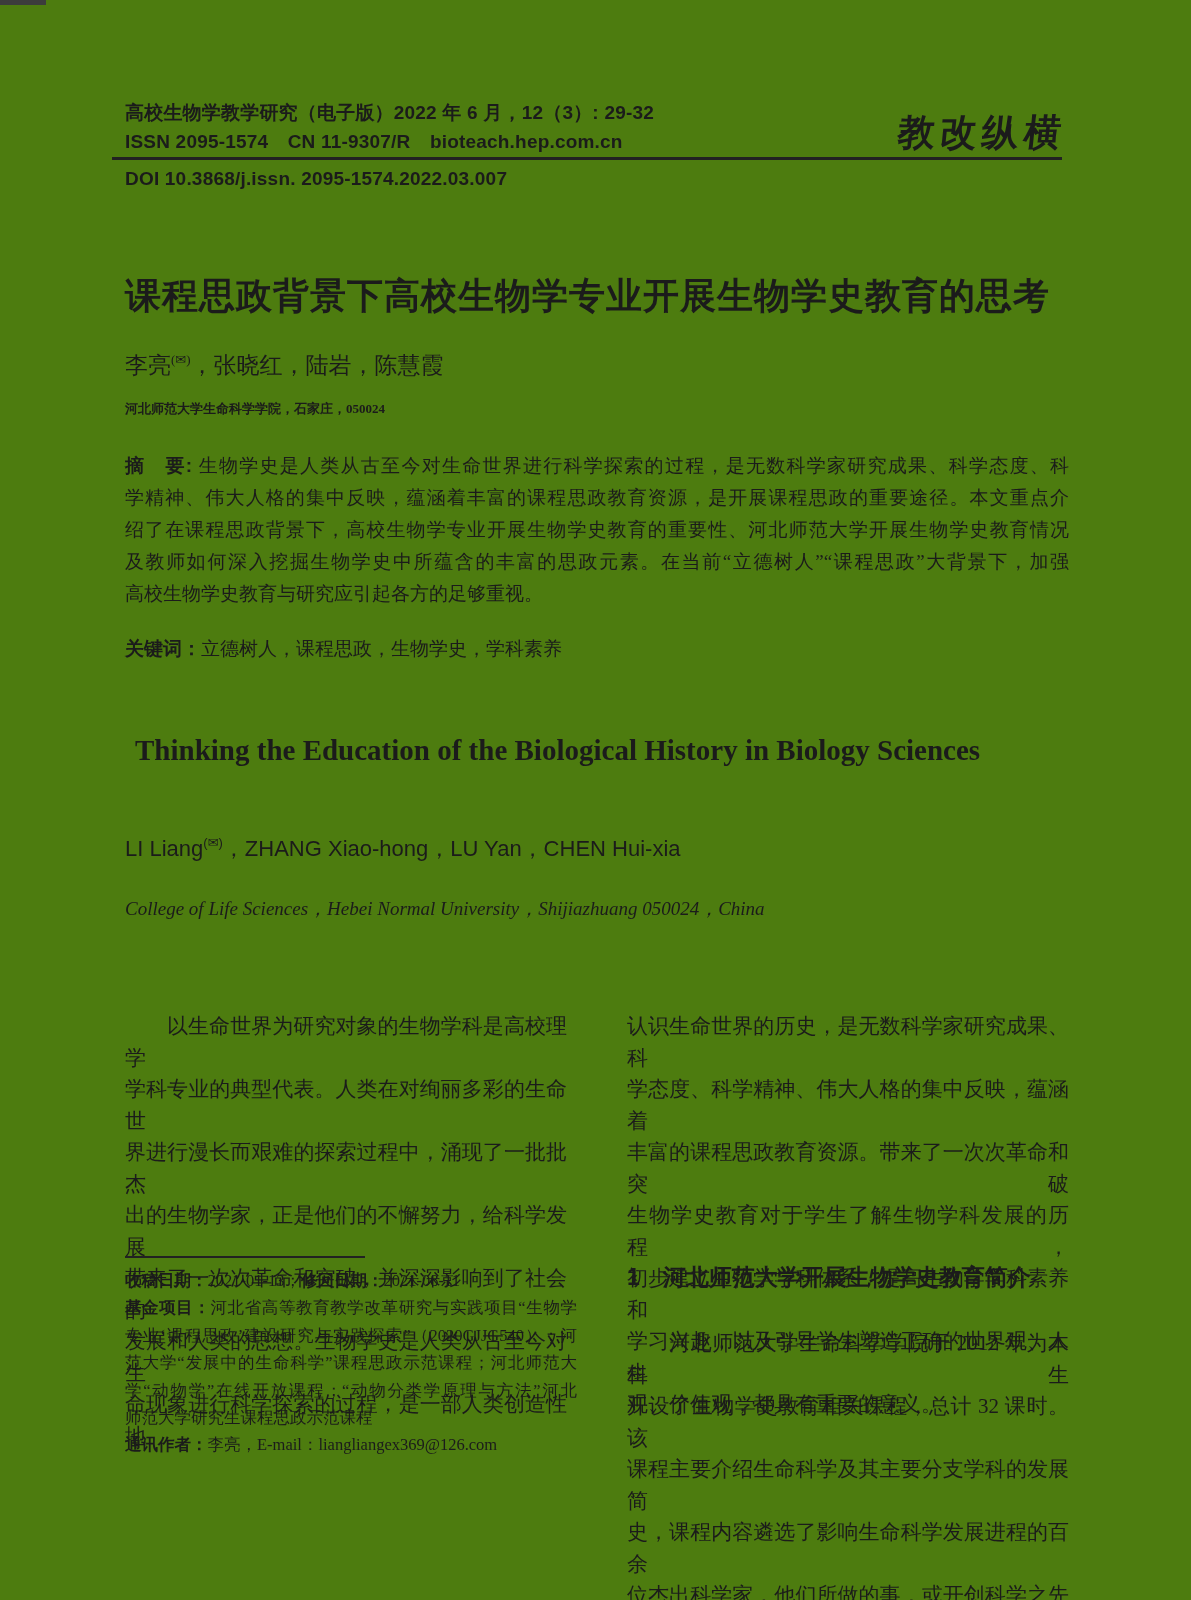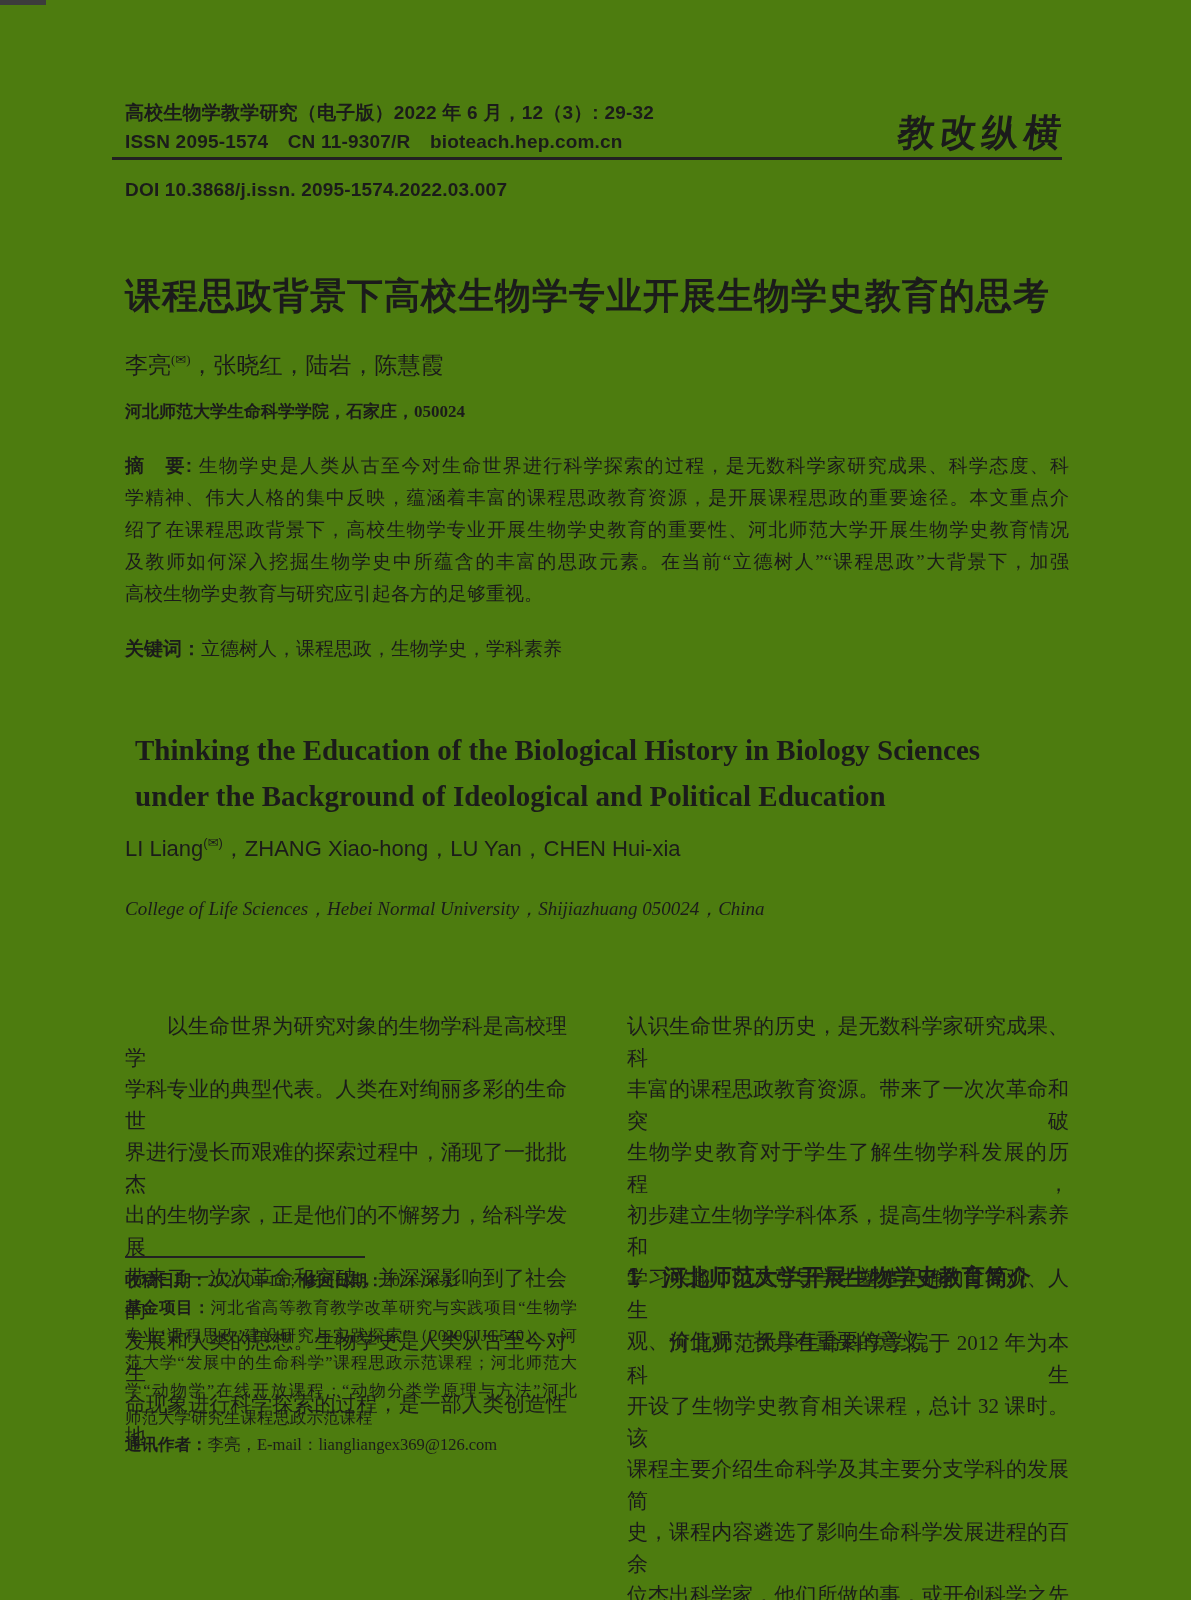--- a/index.html
+++ b/index.html
@@ -12,21 +12,21 @@
   
   .hdr{font-weight:bold;font-size:19px;letter-spacing:0.2px;white-space:nowrap;}
   .hdr-rule{background:#222;height:3px;}
   .calli{
     font-family:"Liberation Serif",serif;font-weight:bold;font-size:37px;
     letter-spacing:5px;transform:skewX(-6deg);white-space:nowrap;
   }
   
   .zh-title{font-weight:bold;font-size:36px;letter-spacing:1px;white-space:nowrap;}
   .zh-authors{font-family:"Liberation Serif",serif;font-size:23px;white-space:nowrap;}
-  .zh-affil{font-family:"Liberation Serif",serif;font-weight:600;font-size:17px;white-space:nowrap;}
+  .zh-affil{font-family:"Liberation Serif",serif;font-weight:600;font-size:13px;white-space:nowrap;}
   sup.mark{font-size:13px;vertical-align:9px;letter-spacing:0;}
   
   .abstract{width:944px;font-family:"Liberation Serif",serif;font-size:19px;line-height:32px;}
   .abstract .lbl,.kw .lbl{font-family:"Liberation Sans",sans-serif;font-weight:bold;}
   .jline{text-align:justify;text-align-last:justify;}
   .kw{font-family:"Liberation Serif",serif;font-size:19px;white-space:nowrap;}
   
   .en-title{font-family:"Liberation Serif",serif;font-weight:bold;font-size:29px;white-space:nowrap;margin-left:10px;}
   .en-authors{font-family:Liberation Sans, sans-serif;font-size:22px;white-space:nowrap;text-align:center;}
   .en-affil{font-family:"Liberation Serif",serif;font-style:italic;font-size:19px;white-space:nowrap;}
@@ -46,21 +46,21 @@
 <body>
 
 <div class="page">
 
   <div class="abs corner-mark" style="left:0;top:0;width:46px;height:5px;"></div>
 
   <div class="abs hdr" style="left:125px;top:100px;">高校生物学教学研究（电子版）2022 年 6 月，12（3）: 29-32</div>
   <div class="abs hdr" style="left:125px;top:131px;">ISSN 2095-1574  CN 11-9307/R  bioteach.hep.com.cn</div>
   <div class="abs calli" style="left:898px;top:108px;">教改纵横</div>
   <div class="abs hdr-rule" style="left:112px;top:157px;width:950px;"></div>
-  <div class="abs hdr" style="left:125px;top:168px;margin-top:11px;">DOI 10.3868/j.issn. 2095-1574.2022.03.007</div>
+  <div class="abs hdr" style="left:125px;top:168px;">DOI 10.3868/j.issn. 2095-1574.2022.03.007</div>
 
   <div class="abs zh-title" style="left:125px;top:272px;">课程思政背景下高校生物学专业开展生物学史教育的思考</div>
 
   <div class="abs zh-authors" style="left:125px;top:350px;">
     <span>李亮</span><sup class="mark">(✉)</sup><span>，张晓红，陆岩，陈慧霞</span>
   </div>
 
   <div class="abs zh-affil" style="left:125px;top:400px;">河北师范大学生命科学学院，石家庄，050024</div>
 
   <div class="abs abstract" style="left:125px;top:450px;">
@@ -69,40 +69,40 @@
     <div class="jline">绍了在课程思政背景下，高校生物学专业开展生物学史教育的重要性、河北师范大学开展生物学史教育情况</div>
     <div class="jline">及教师如何深入挖掘生物学史中所蕴含的丰富的思政元素。在当前“立德树人”“课程思政”大背景下，加强</div>
     <div>高校生物学史教育与研究应引起各方的足够重视。</div>
   </div>
 
   <div class="abs kw" style="left:125px;top:636px;">
     <span class="lbl">关键词：</span><span>立德树人，课程思政，生物学史，学科素养</span>
   </div>
 
   <div class="abs en-title" style="left:125px;top:734px;">Thinking the Education of the Biological History in Biology Sciences</div>
-  <div class="abs en-title" style="left:125px;top:780px;">under the Background of Ideological and Political Education</div>
 
   <div class="abs en-authors" style="left:125px;top:834px;">
     <span>LI Liang</span><sup class="mark">(✉)</sup><span>，ZHANG Xiao-hong，LU Yan，CHEN Hui-xia</span>
   </div>
 
   <div class="abs en-affil" style="left:125px;top:896px;">College of Life Sciences，Hebei Normal University，Shijiazhuang 050024，China</div>
 
   <div class="abs bodycol" style="left:125px;top:1011px;">
     <div class="jline ind">以生命世界为研究对象的生物学科是高校理学</div>
     <div class="jline">学科专业的典型代表。人类在对绚丽多彩的生命世</div>
     <div class="jline">界进行漫长而艰难的探索过程中，涌现了一批批杰</div>
     <div class="jline">出的生物学家，正是他们的不懈努力，给科学发展</div>
     <div class="jline">带来了一次次革命和突破，并深深影响到了社会的</div>
     <div class="jline">发展和人类的思想。生物学史是人类从古至今对生</div>
     <div class="jline">命现象进行科学探索的过程，是一部人类创造性地</div>
   </div>
 
   <div class="abs bodycol" style="left:627px;top:1011px;">
     <div class="jline">认识生命世界的历史，是无数科学家研究成果、科</div>
+    <div class="jline">学态度、科学精神、伟大人格的集中反映，蕴涵着</div>
     <div class="jline">丰富的课程思政教育资源。带来了一次次革命和突破</div>
     <div class="jline">生物学史教育对于学生了解生物学科发展的历程，</div>
     <div class="jline">初步建立生物学学科体系，提高生物学学科素养和</div>
     <div class="jline">学习兴趣，以及引导学生塑造正确的世界观、人生</div>
     <div class="lastline">观、价值观，都具有重要的意义。</div>
   </div>
 
   <div class="abs sec-head" style="left:627px;top:1262px;">1　河北师范大学开展生物学史教育简介</div>
 
   <div class="abs bodycol" style="left:627px;top:1328px;">

